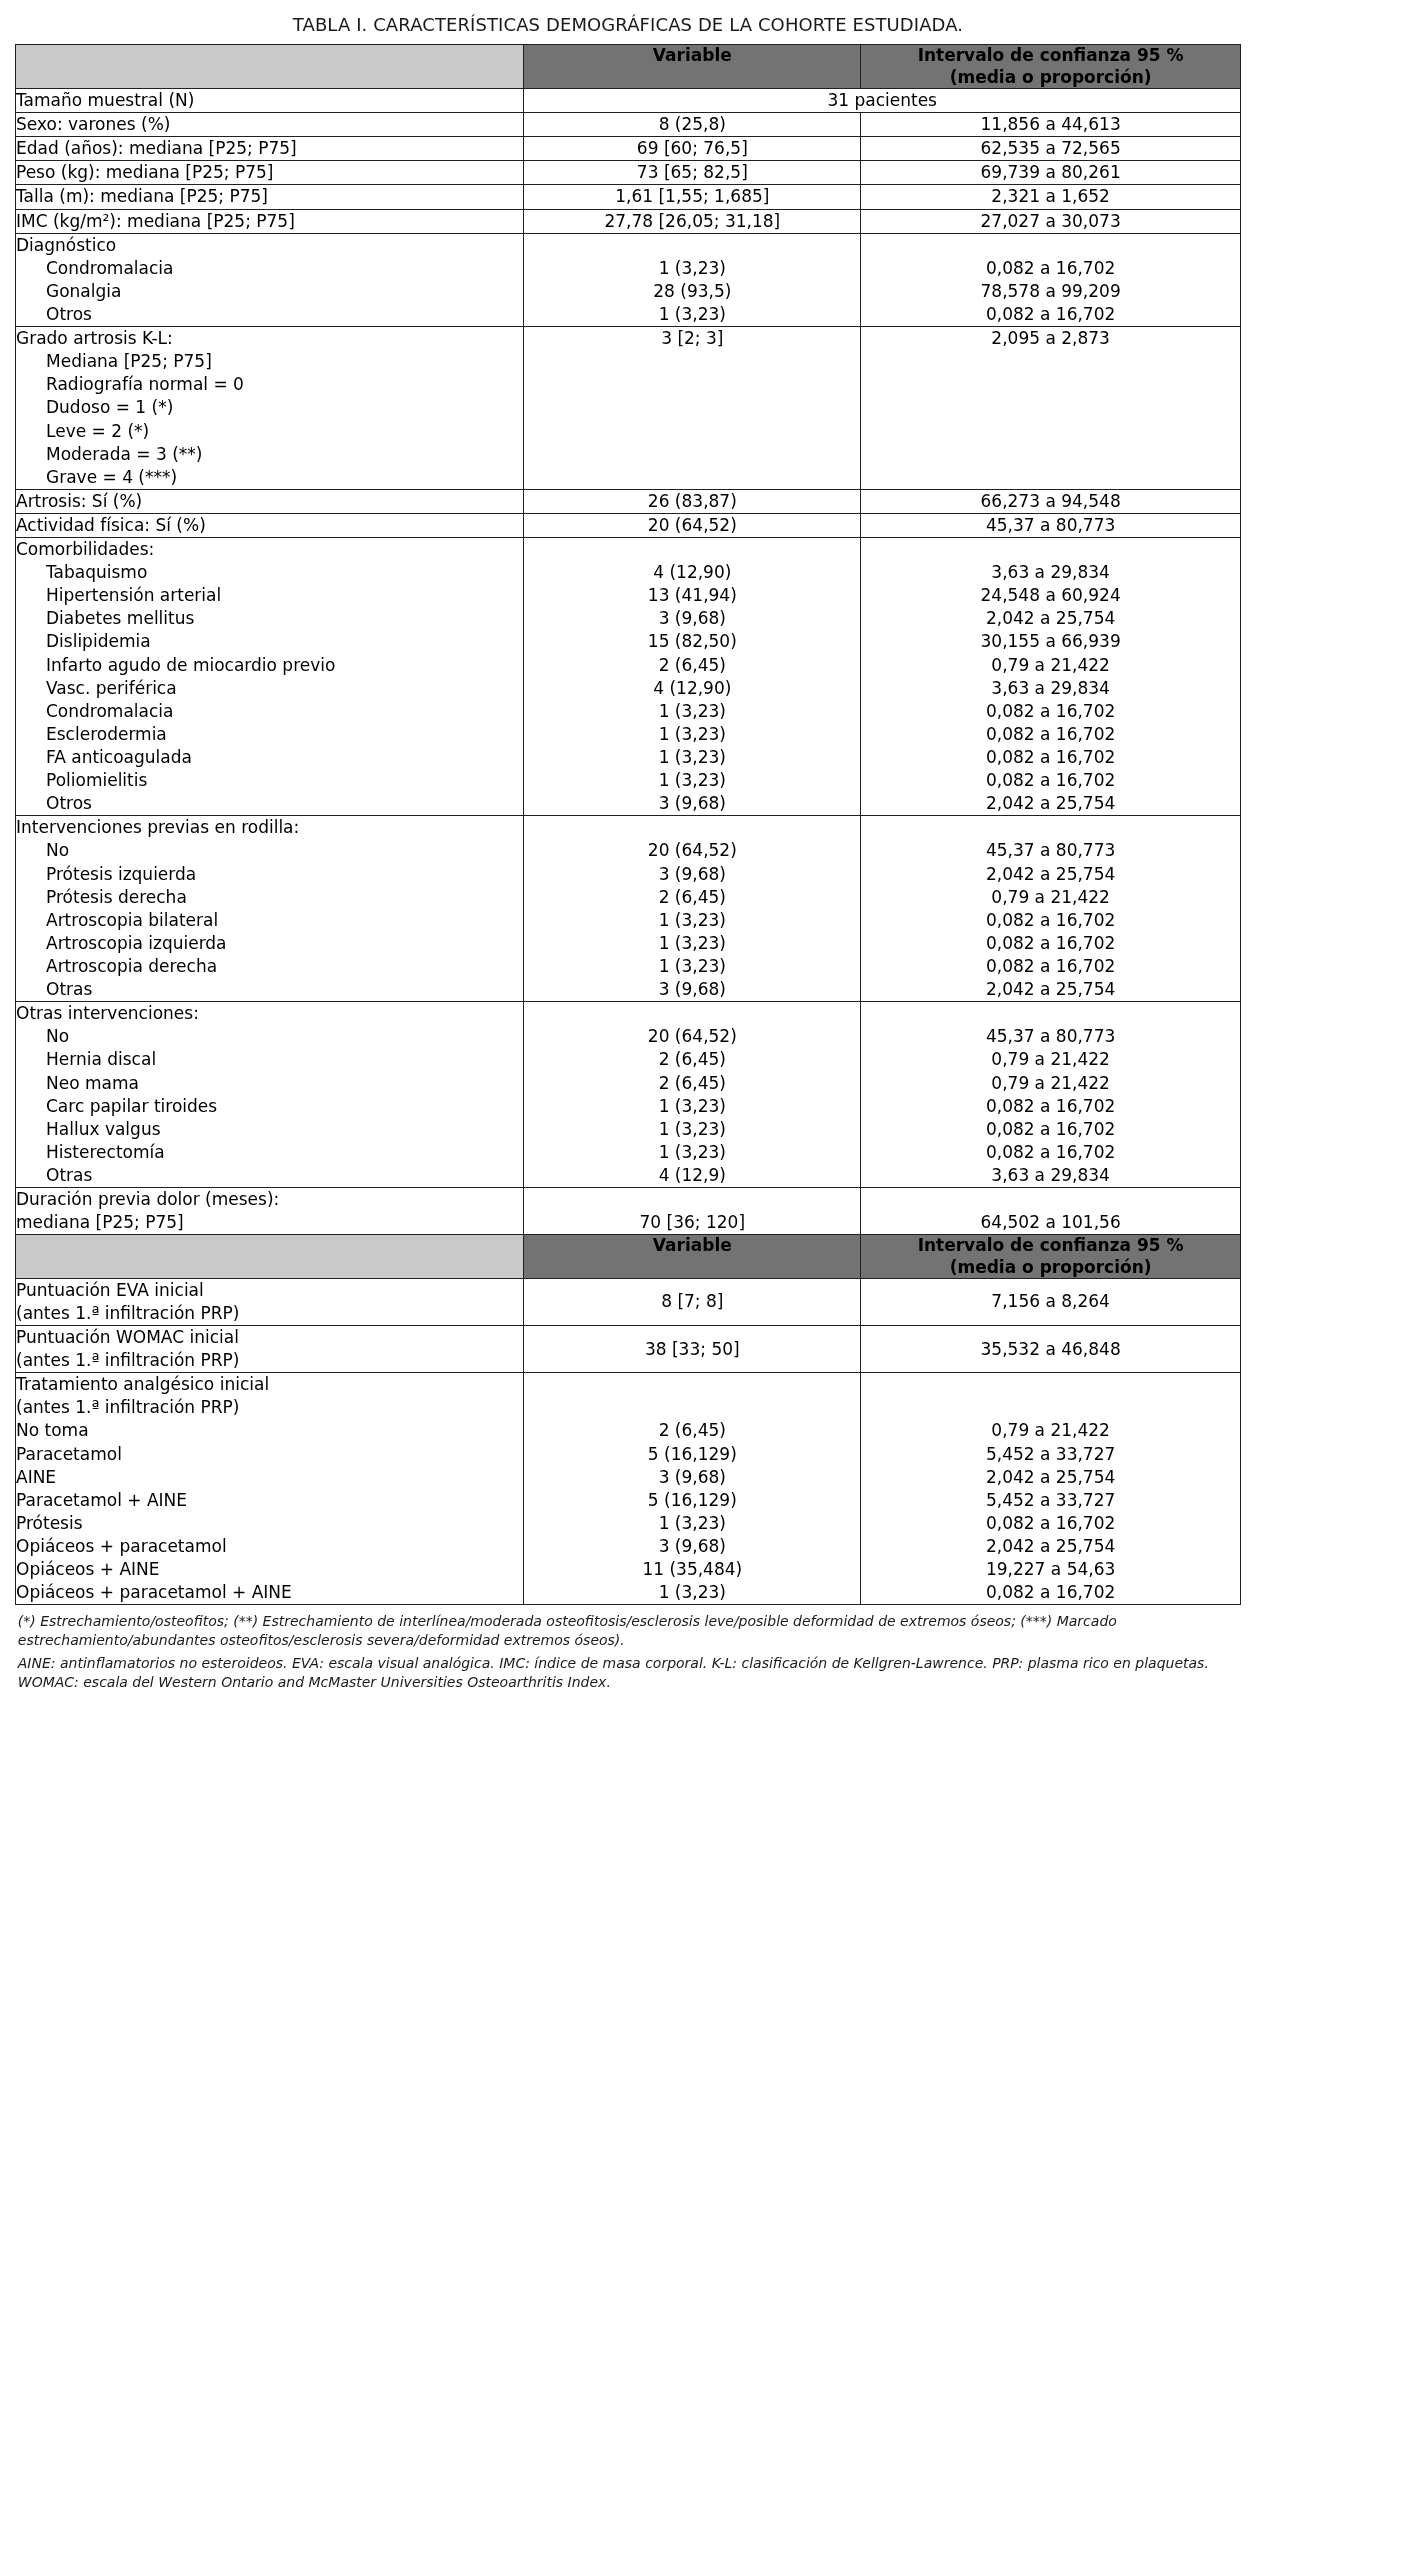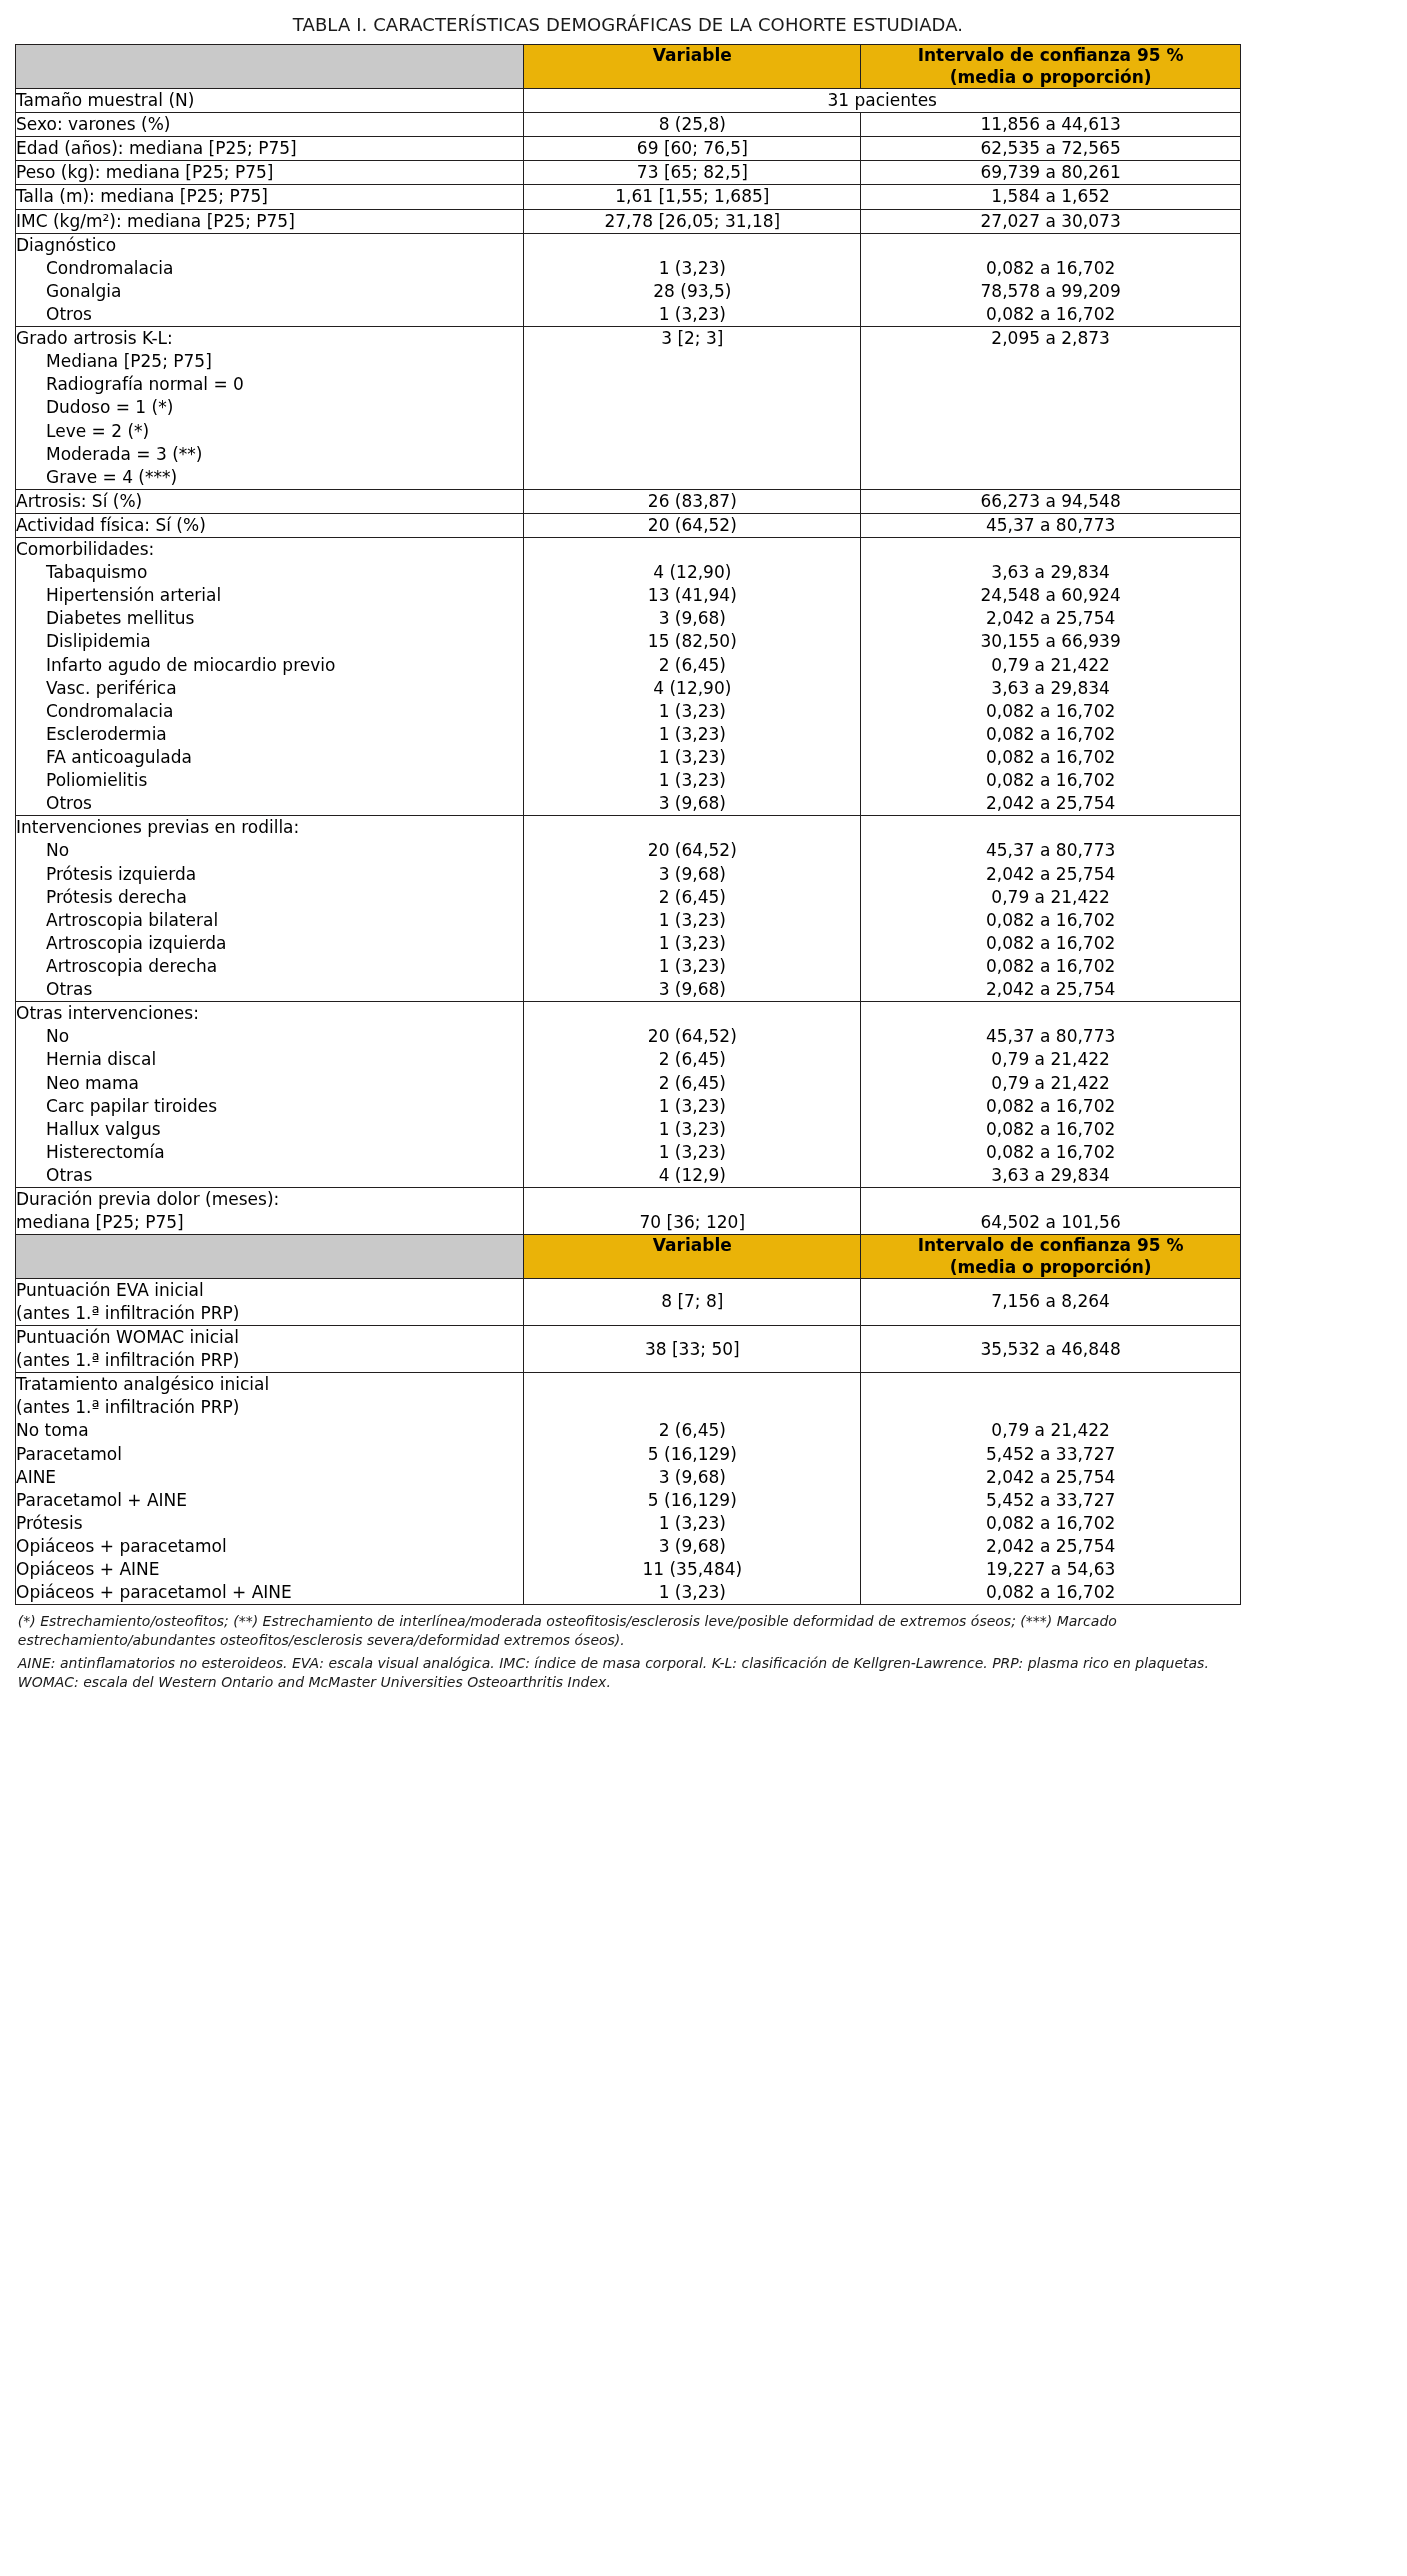--- a/index.html
+++ b/index.html
@@ -31,21 +31,21 @@
   table.main td, table.main th {
     border: 0.7px solid #221f1f;
     vertical-align: top;
     padding: 0;
   }
   .col-label { width: 41.5%; }
   .col-var   { width: 27.5%; }
   .col-ic    { width: 31.0%; }
 
   .hdr {
-    background: #eab308;
+    background: #737373;
     text-align: center;
     font-weight: bold;
     font-size: 17px;
     line-height: 1.25;
     padding: 8.3px 5.5px;
     vertical-align: middle;
   }
   .hdr.empty { background: #c9c9c9; }
 
   .cell {
@@ -121,21 +121,21 @@
         <td class="cell center">62,535 a 72,565</td>
       </tr>
       <tr>
         <td class="cell">Peso (kg): mediana [P25; P75]</td>
         <td class="cell center">73 [65; 82,5]</td>
         <td class="cell center">69,739 a 80,261</td>
       </tr>
       <tr>
         <td class="cell">Talla (m): mediana [P25; P75]</td>
         <td class="cell center">1,61 [1,55; 1,685]</td>
-        <td class="cell center">1,584 a 1,652</td>
+        <td class="cell center">2,321 a 1,652</td>
       </tr>
       <tr>
         <td class="cell">IMC (kg/m²): mediana [P25; P75]</td>
         <td class="cell center">27,78 [26,05; 31,18]</td>
         <td class="cell center">27,027 a 30,073</td>
       </tr>
 
       <tr>
         <td class="cell lines">
           <span class="group-title">Diagnóstico</span>

